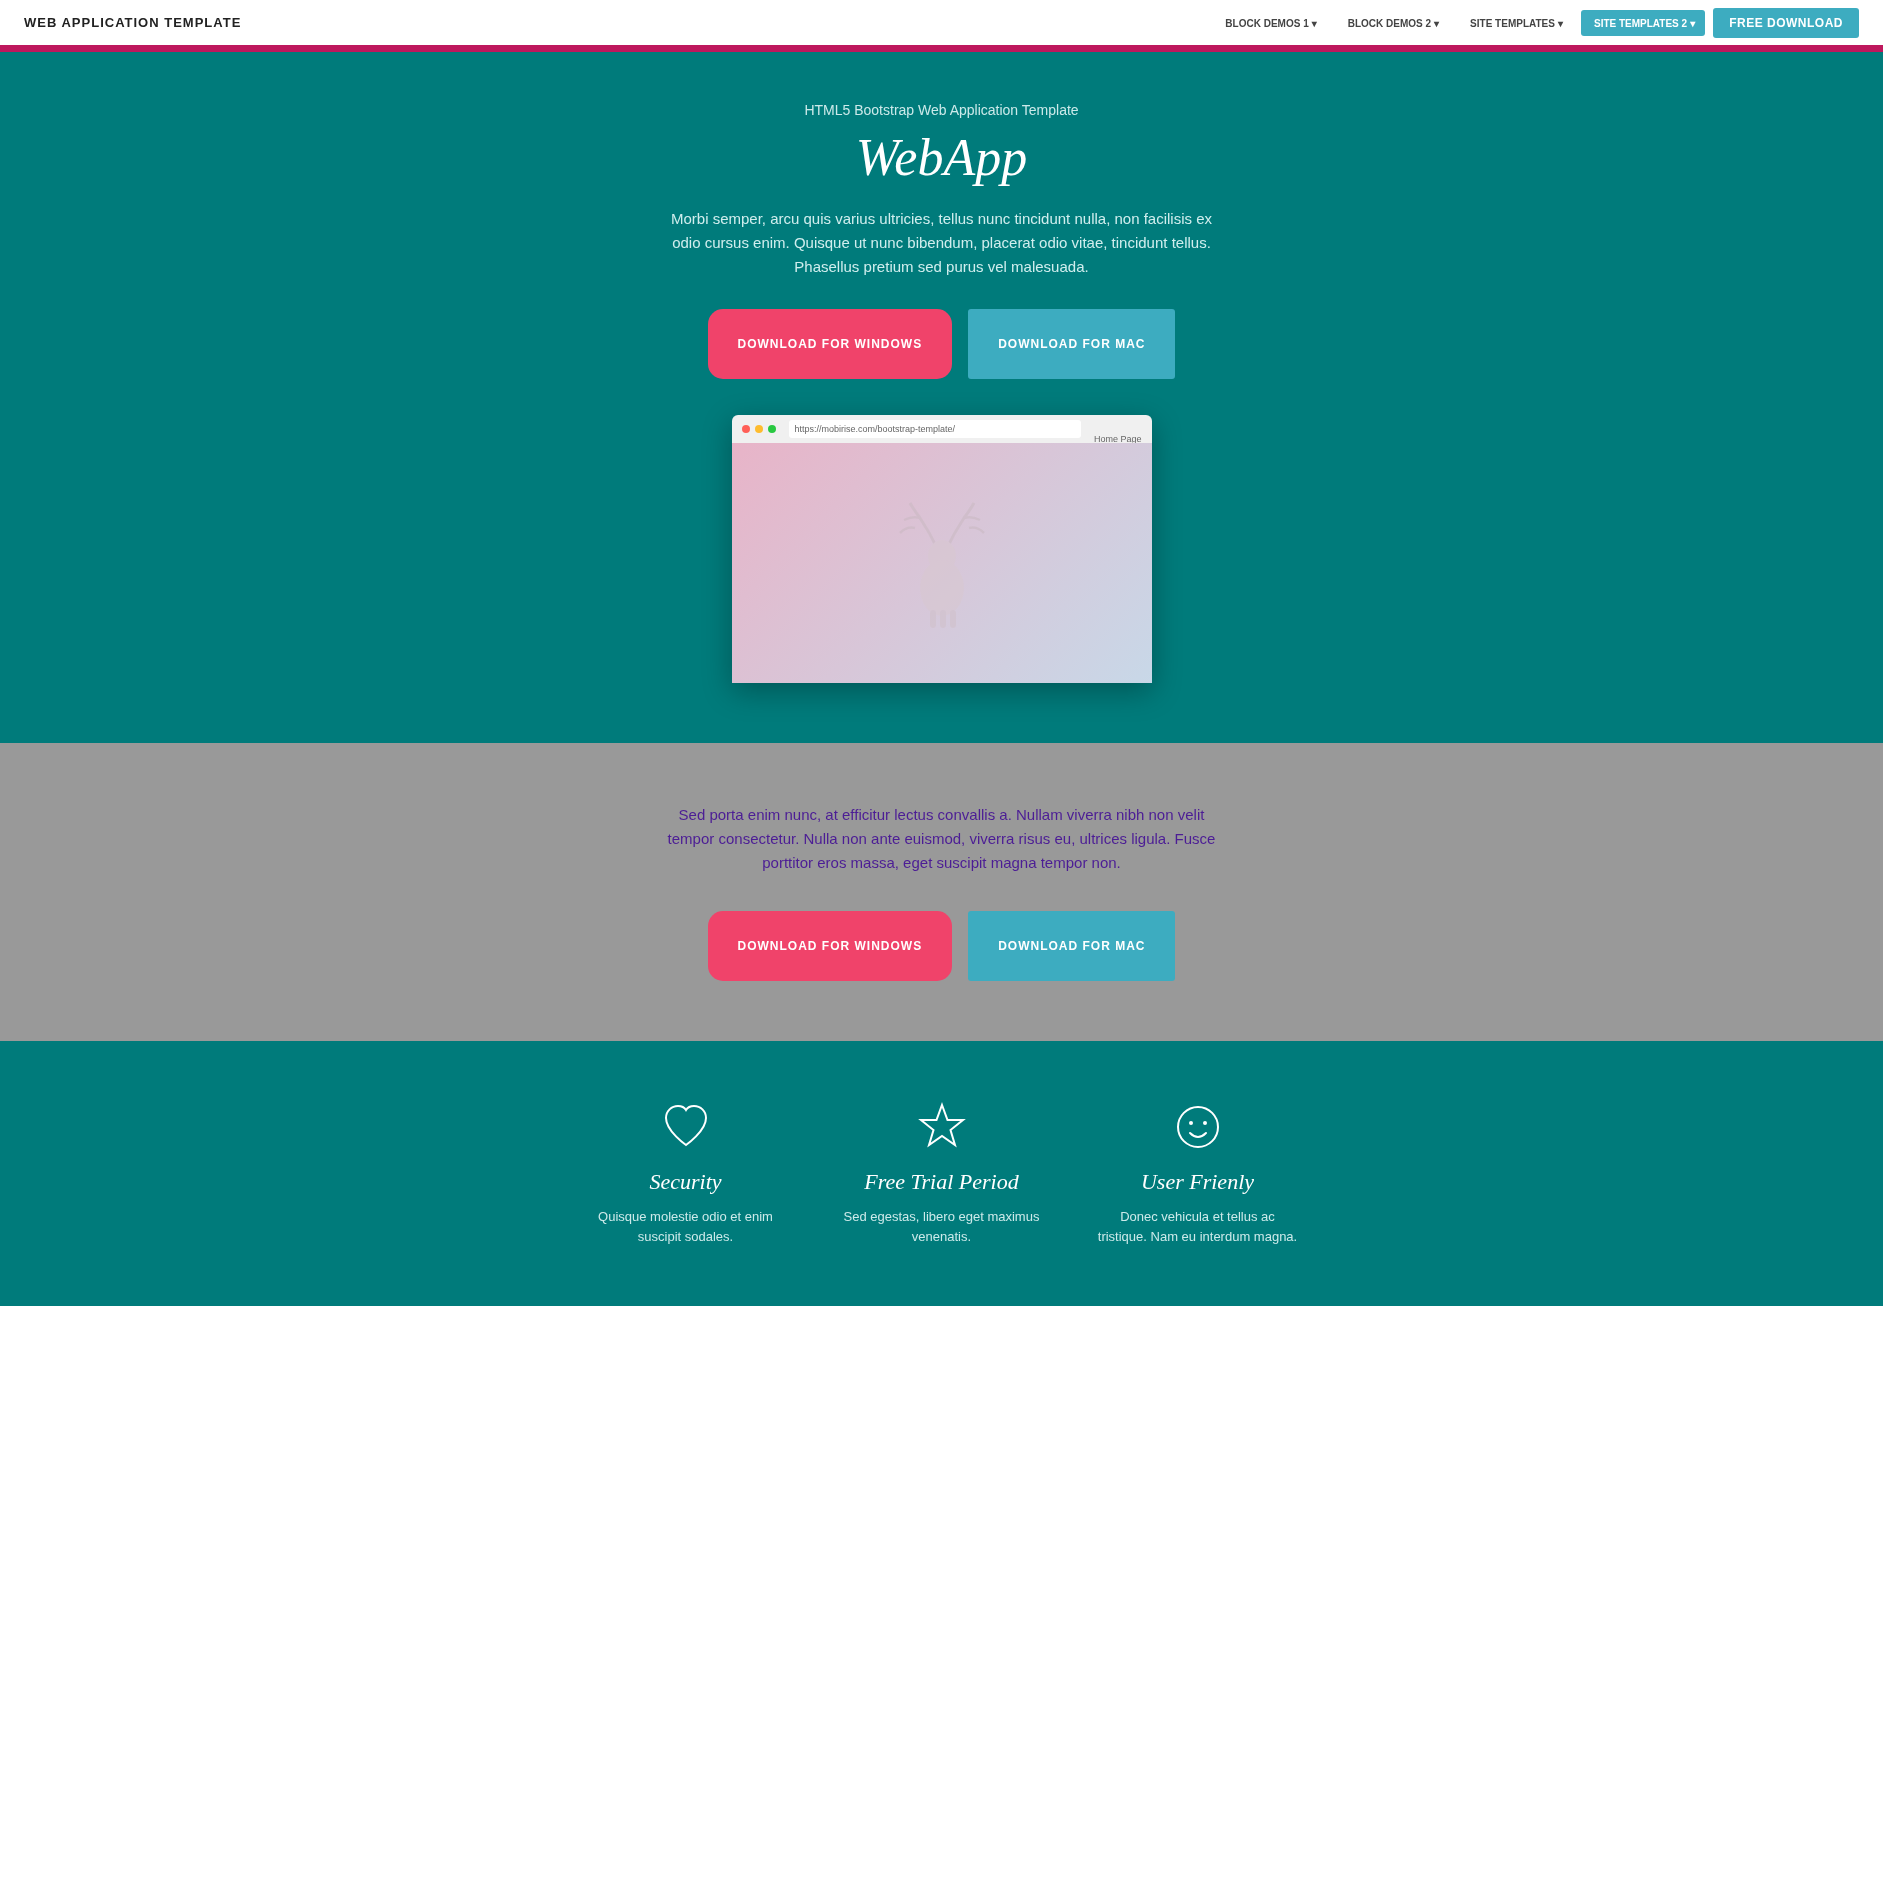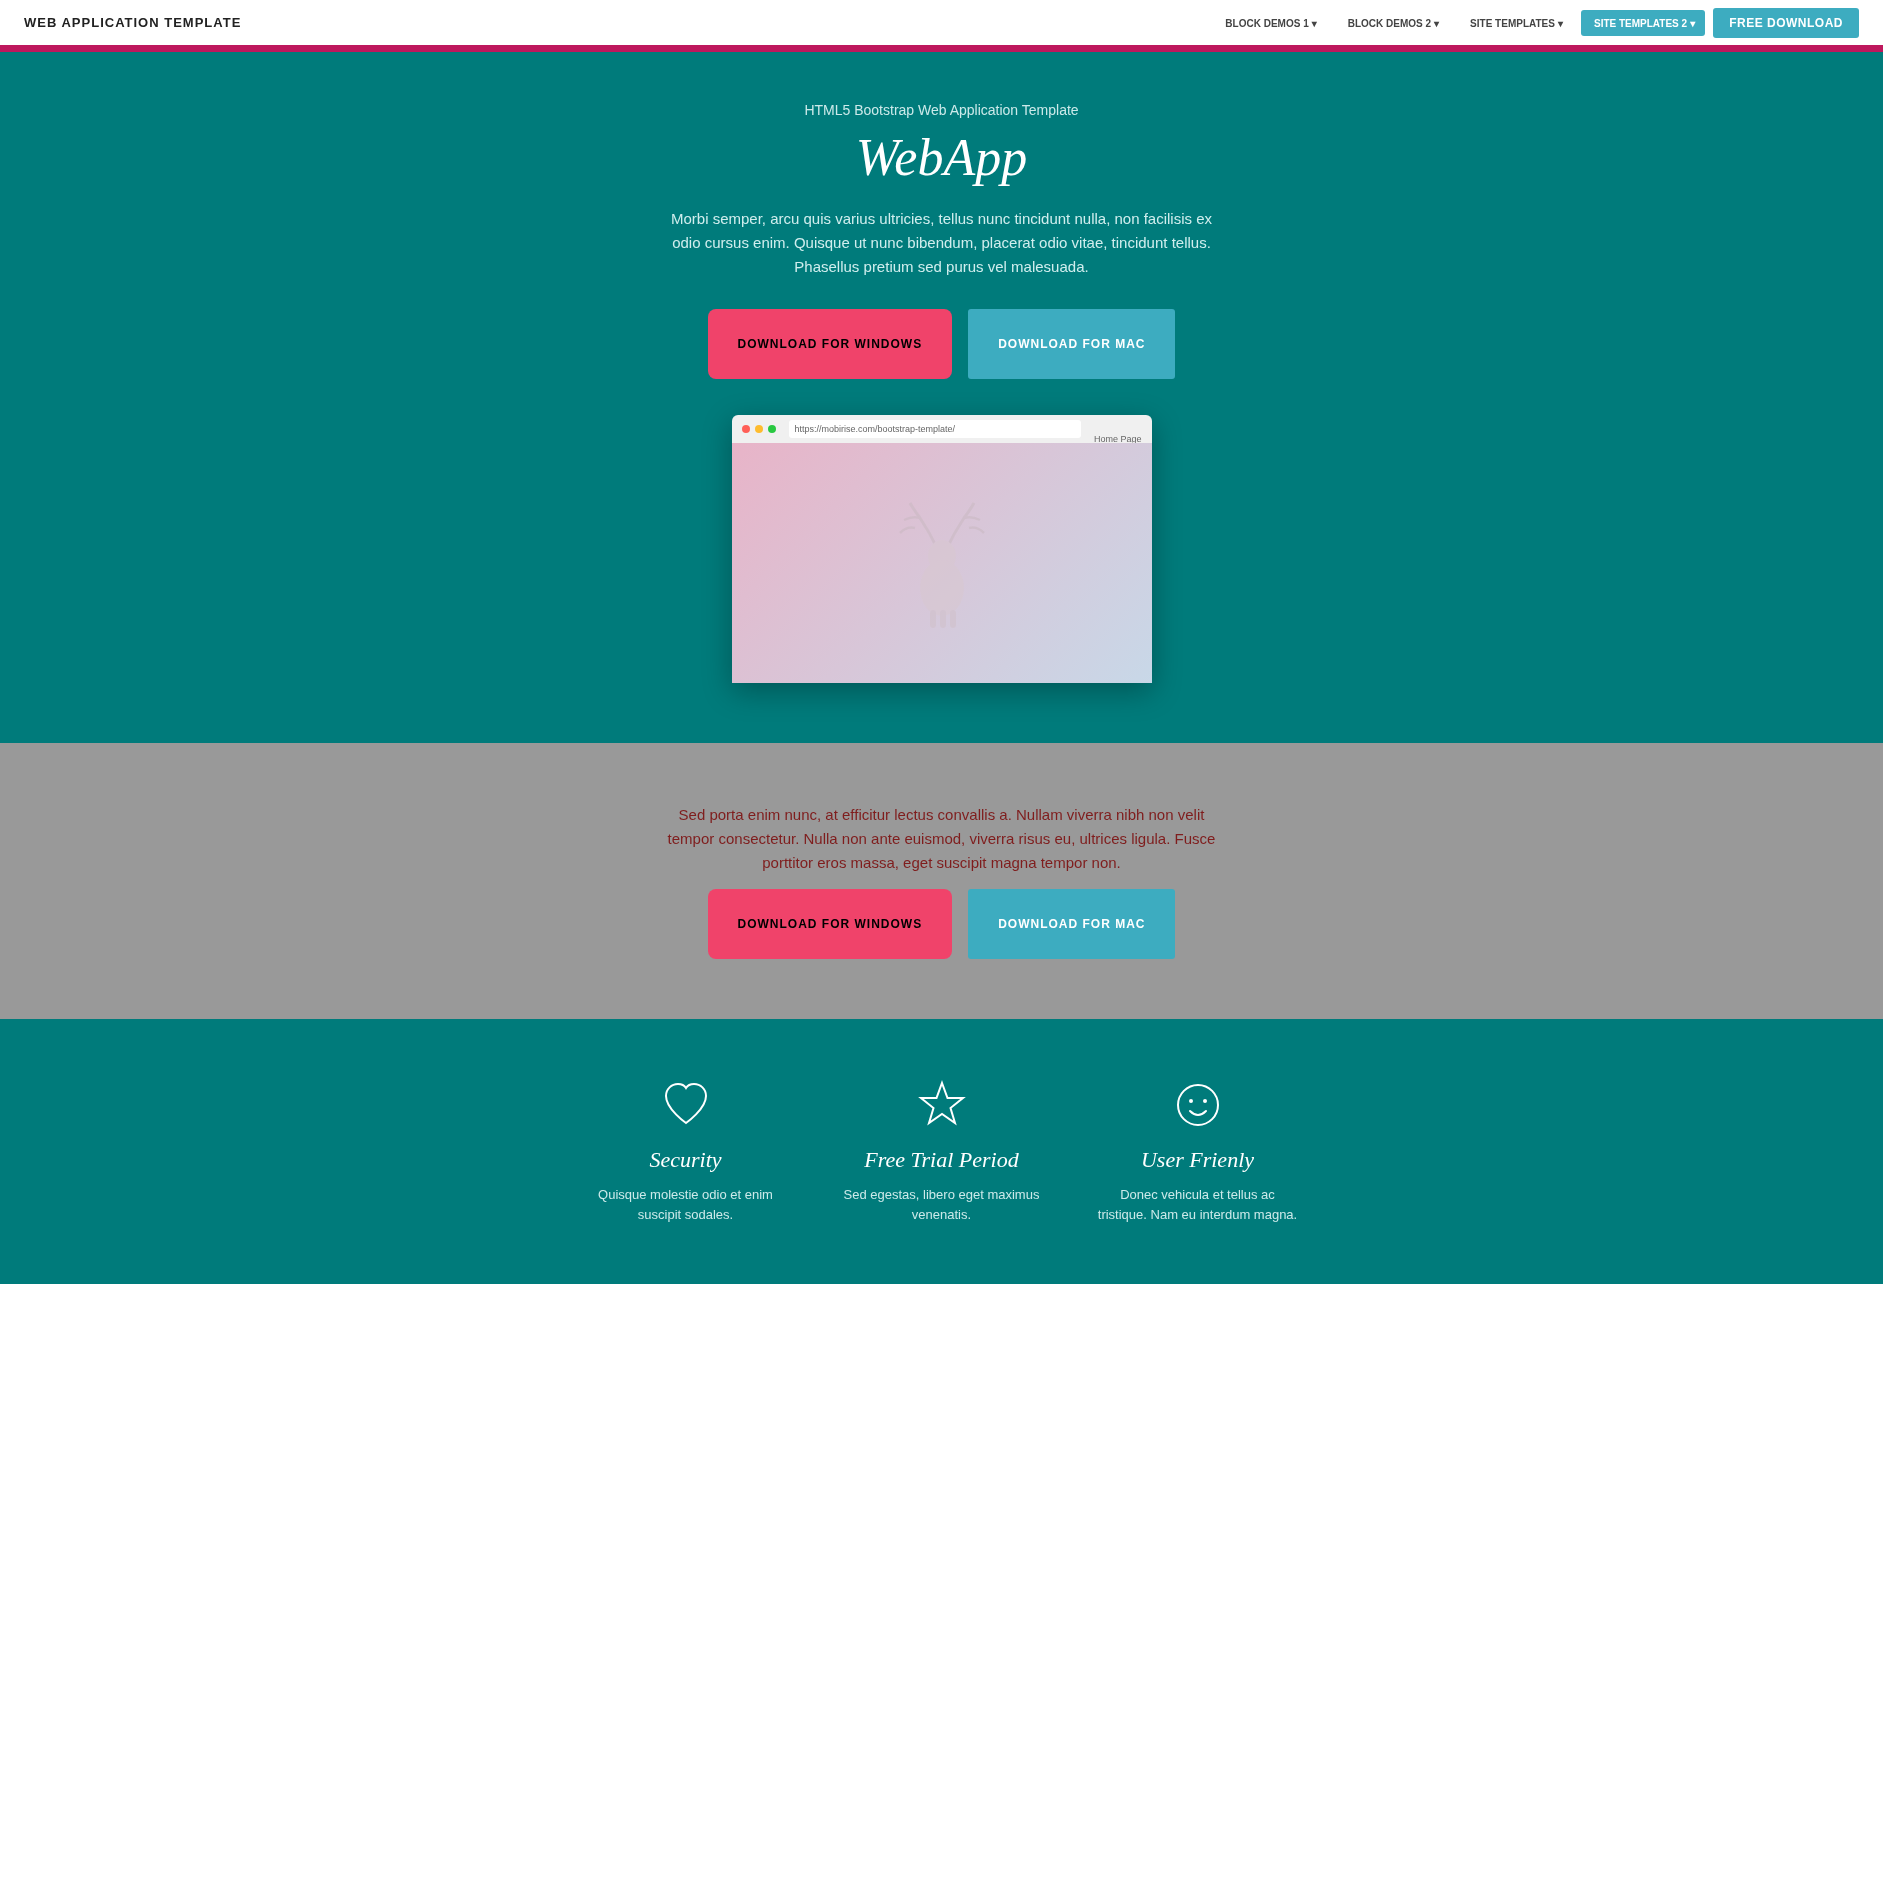--- a/index.html
+++ b/index.html
@@ -88,23 +88,23 @@
       margin: 0 auto 30px;
     }
     .hero-buttons {
       display: flex;
       justify-content: center;
       gap: 16px;
       margin-bottom: 36px;
     }
     .btn-windows {
       background: #f0436a;
-      color: #000000;
+      color: #ffffff;
       border: none;
-      border-radius: 8px;
+      border-radius: 15px;
       padding: 14px 30px;
       font-size: 12px;
       font-weight: 700;
       letter-spacing: 1px;
       text-transform: uppercase;
       cursor: pointer;
     }
     .btn-mac {
       background: #3dacc0;
       color: #fff;
@@ -175,25 +175,25 @@
       fill: #e0d0d8;
     }
 
     
     .gray-section {
       background: #999;
       text-align: center;
       padding: 60px 20px;
     }
     .gray-section p {
-      color: #7f1d1d;
+      color: #4c1d95;
       font-size: 15px;
       line-height: 1.6;
       max-width: 560px;
-      margin: 0 auto 14px;
+      margin: 0 auto 36px;
     }
     .gray-buttons {
       display: flex;
       justify-content: center;
       gap: 16px;
     }
 
     
     .features-section {
       background: #007b7b;

